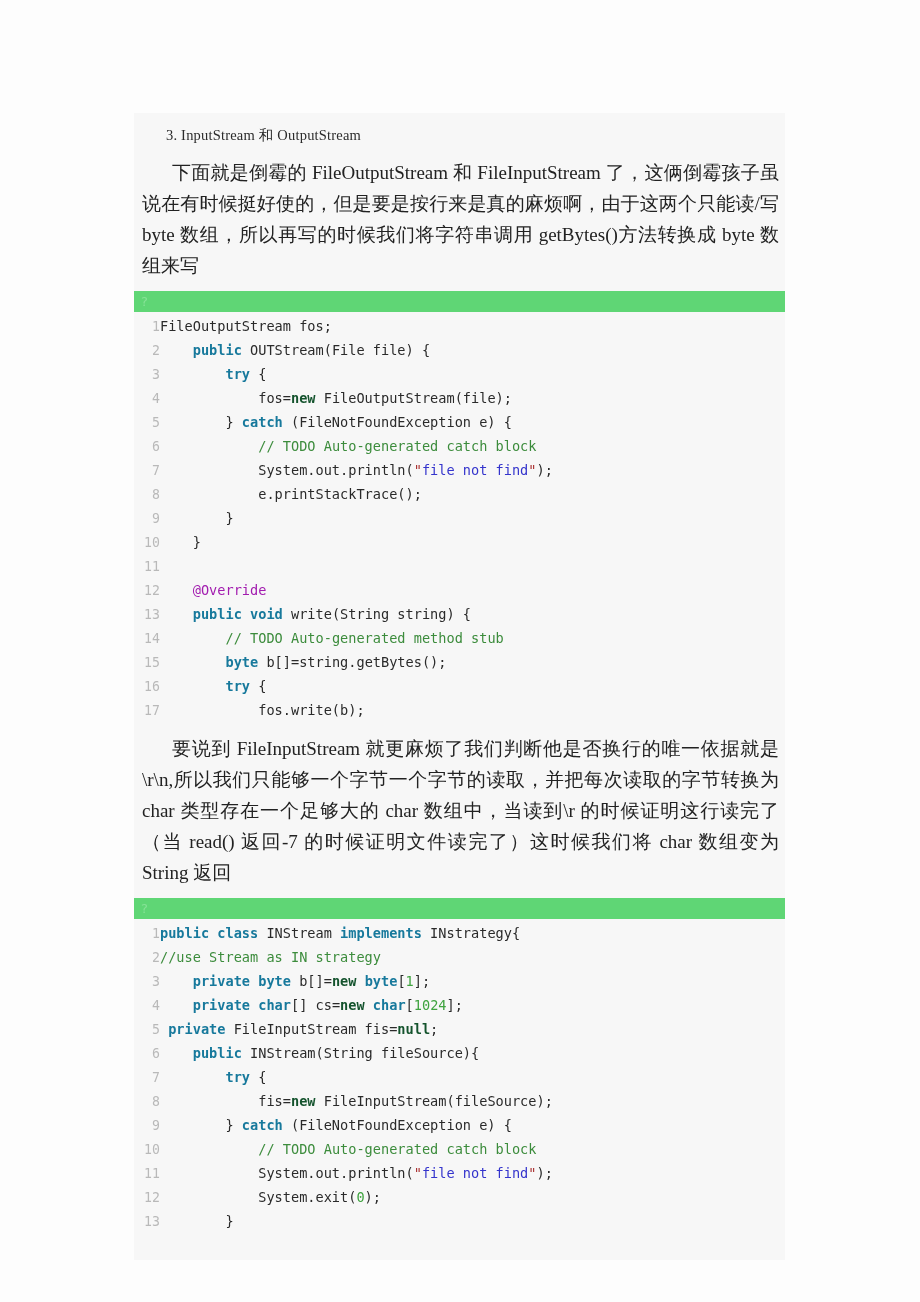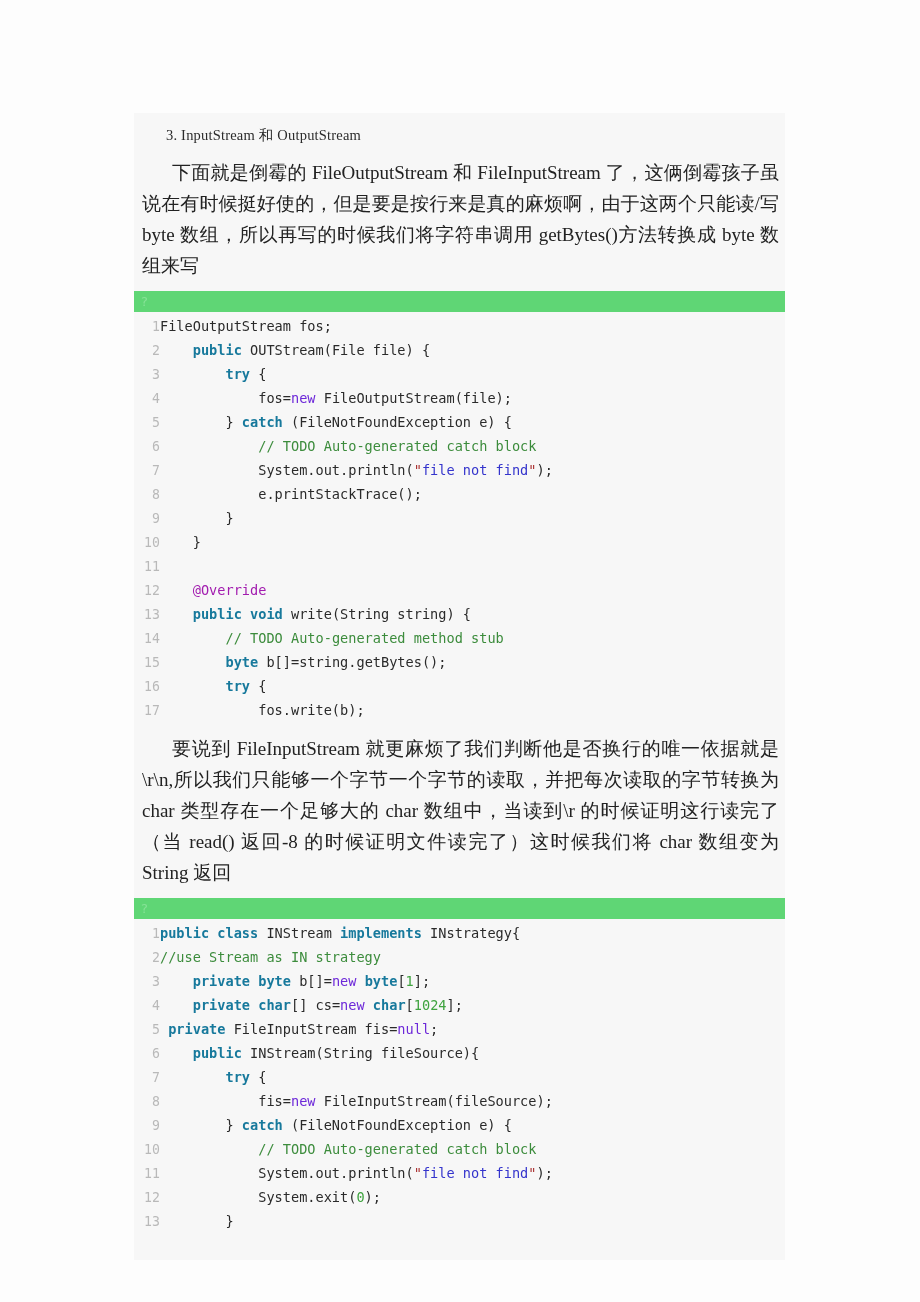--- a/index.html
+++ b/index.html
@@ -93,21 +93,21 @@
     font-family: "DejaVu Sans Mono", "Liberation Mono", monospace;
     font-size: 13.2px;
     user-select: none;
   }
   .ctext {
     color: #2a2a2a;
     white-space: pre;
   }
   
   .kw   { color: #17799c; font-weight: bold; text-align: center; }
-  .kw2  { color: #6d28d9; font-weight: normal; }
+  .kw2  { color: #14532d; font-weight: bold; }
   .cmt  { color: #3c8c3c; }
   .str  { color: #3434cc; }
   .quo  { color: #a33; }
   .num  { color: #3fa33f; }
   .ann  { color: #a21caf; }
 
   .block-gap { height: 0px; background: #f7f7f7; }
   .tail-pad { height: 22px; background: #f7f7f7; }
 </style>
 </head>
@@ -129,21 +129,21 @@
       <div class="code-bar">
         <span class="qmark">?</span>
       </div>
       <div class="code-body" id="code-1"><span class="cline"><span class="ln">1</span><span class="ctext"><span class="ctext">FileOutputStream fos;</span></span></span><span class="cline"><span class="ln">2</span><span class="ctext"><span class="ctext">    </span><span class="kw">public</span><span class="ctext"> OUTStream(File file) {</span></span></span><span class="cline"><span class="ln">3</span><span class="ctext"><span class="ctext">        </span><span class="kw">try</span><span class="ctext"> {</span></span></span><span class="cline"><span class="ln">4</span><span class="ctext"><span class="ctext">            fos=</span><span class="kw2">new</span><span class="ctext"> FileOutputStream(file);</span></span></span><span class="cline"><span class="ln">5</span><span class="ctext"><span class="ctext">        } </span><span class="kw">catch</span><span class="ctext"> (FileNotFoundException e) {</span></span></span><span class="cline"><span class="ln">6</span><span class="ctext"><span class="ctext">            </span><span class="cmt">// TODO Auto-generated catch block</span></span></span><span class="cline"><span class="ln">7</span><span class="ctext"><span class="ctext">            System.out.println(</span><span class="quo">"</span><span class="str">file not find</span><span class="quo">"</span><span class="ctext">);</span></span></span><span class="cline"><span class="ln">8</span><span class="ctext"><span class="ctext">            e.printStackTrace();</span></span></span><span class="cline"><span class="ln">9</span><span class="ctext"><span class="ctext">        }</span></span></span><span class="cline"><span class="ln">10</span><span class="ctext"><span class="ctext">    }</span></span></span><span class="cline"><span class="ln">11</span><span class="ctext"><span class="ctext"></span></span></span><span class="cline"><span class="ln">12</span><span class="ctext"><span class="ctext">    </span><span class="ann">@Override</span></span></span><span class="cline"><span class="ln">13</span><span class="ctext"><span class="ctext">    </span><span class="kw">public</span><span class="ctext"> </span><span class="kw">void</span><span class="ctext"> write(String string) {</span></span></span><span class="cline"><span class="ln">14</span><span class="ctext"><span class="ctext">        </span><span class="cmt">// TODO Auto-generated method stub</span></span></span><span class="cline"><span class="ln">15</span><span class="ctext"><span class="ctext">        </span><span class="kw">byte</span><span class="ctext"> b[]=string.getBytes();</span></span></span><span class="cline"><span class="ln">16</span><span class="ctext"><span class="ctext">        </span><span class="kw">try</span><span class="ctext"> {</span></span></span><span class="cline"><span class="ln">17</span><span class="ctext"><span class="ctext">            fos.write(b);</span></span></span></div>
     </div>
 
     <div class="block-gap"></div>
 
     <div class="prose">
       <div class="para">
-        <span class="indent2">要说到 FileInputStream 就更麻烦了我们判断他是否换行的唯一依据就是\r\n,所以我们只能够一个字节一个字节的读取，并把每次读取的字节转换为 char 类型存在一个足够大的 char 数组中，当读到\r 的时候证明这行读完了（当 read() 返回-8 的时候证明文件读完了）这时候我们将 char 数组变为 String 返回</span>
+        <span class="indent2">要说到 FileInputStream 就更麻烦了我们判断他是否换行的唯一依据就是\r\n,所以我们只能够一个字节一个字节的读取，并把每次读取的字节转换为 char 类型存在一个足够大的 char 数组中，当读到\r 的时候证明这行读完了（当 read() 返回-7 的时候证明文件读完了）这时候我们将 char 数组变为 String 返回</span>
       </div>
     </div>
 
     <div class="code-block">
       <div class="code-bar">
         <span class="qmark">?</span>
       </div>
       <div class="code-body" id="code-2"><span class="cline"><span class="ln">1</span><span class="ctext"><span class="kw">public</span><span class="ctext"> </span><span class="kw">class</span><span class="ctext"> INStream </span><span class="kw">implements</span><span class="ctext"> INstrategy{</span></span></span><span class="cline"><span class="ln">2</span><span class="ctext"><span class="cmt">//use Stream as IN strategy</span></span></span><span class="cline"><span class="ln">3</span><span class="ctext"><span class="ctext">    </span><span class="kw">private</span><span class="ctext"> </span><span class="kw">byte</span><span class="ctext"> b[]=</span><span class="kw2">new</span><span class="ctext"> </span><span class="kw">byte</span><span class="ctext">[</span><span class="num">1</span><span class="ctext">];</span></span></span><span class="cline"><span class="ln">4</span><span class="ctext"><span class="ctext">    </span><span class="kw">private</span><span class="ctext"> </span><span class="kw">char</span><span class="ctext">[] cs=</span><span class="kw2">new</span><span class="ctext"> </span><span class="kw">char</span><span class="ctext">[</span><span class="num">1024</span><span class="ctext">];</span></span></span><span class="cline"><span class="ln">5</span><span class="ctext"><span class="ctext"> </span><span class="kw">private</span><span class="ctext"> FileInputStream fis=</span><span class="kw2">null</span><span class="ctext">;</span></span></span><span class="cline"><span class="ln">6</span><span class="ctext"><span class="ctext">    </span><span class="kw">public</span><span class="ctext"> INStream(String fileSource){</span></span></span><span class="cline"><span class="ln">7</span><span class="ctext"><span class="ctext">        </span><span class="kw">try</span><span class="ctext"> {</span></span></span><span class="cline"><span class="ln">8</span><span class="ctext"><span class="ctext">            fis=</span><span class="kw2">new</span><span class="ctext"> FileInputStream(fileSource);</span></span></span><span class="cline"><span class="ln">9</span><span class="ctext"><span class="ctext">        } </span><span class="kw">catch</span><span class="ctext"> (FileNotFoundException e) {</span></span></span><span class="cline"><span class="ln">10</span><span class="ctext"><span class="ctext">            </span><span class="cmt">// TODO Auto-generated catch block</span></span></span><span class="cline"><span class="ln">11</span><span class="ctext"><span class="ctext">            System.out.println(</span><span class="quo">"</span><span class="str">file not find</span><span class="quo">"</span><span class="ctext">);</span></span></span><span class="cline"><span class="ln">12</span><span class="ctext"><span class="ctext">            System.exit(</span><span class="num">0</span><span class="ctext">);</span></span></span><span class="cline"><span class="ln">13</span><span class="ctext"><span class="ctext">        }</span></span></span></div>
     </div>
 

